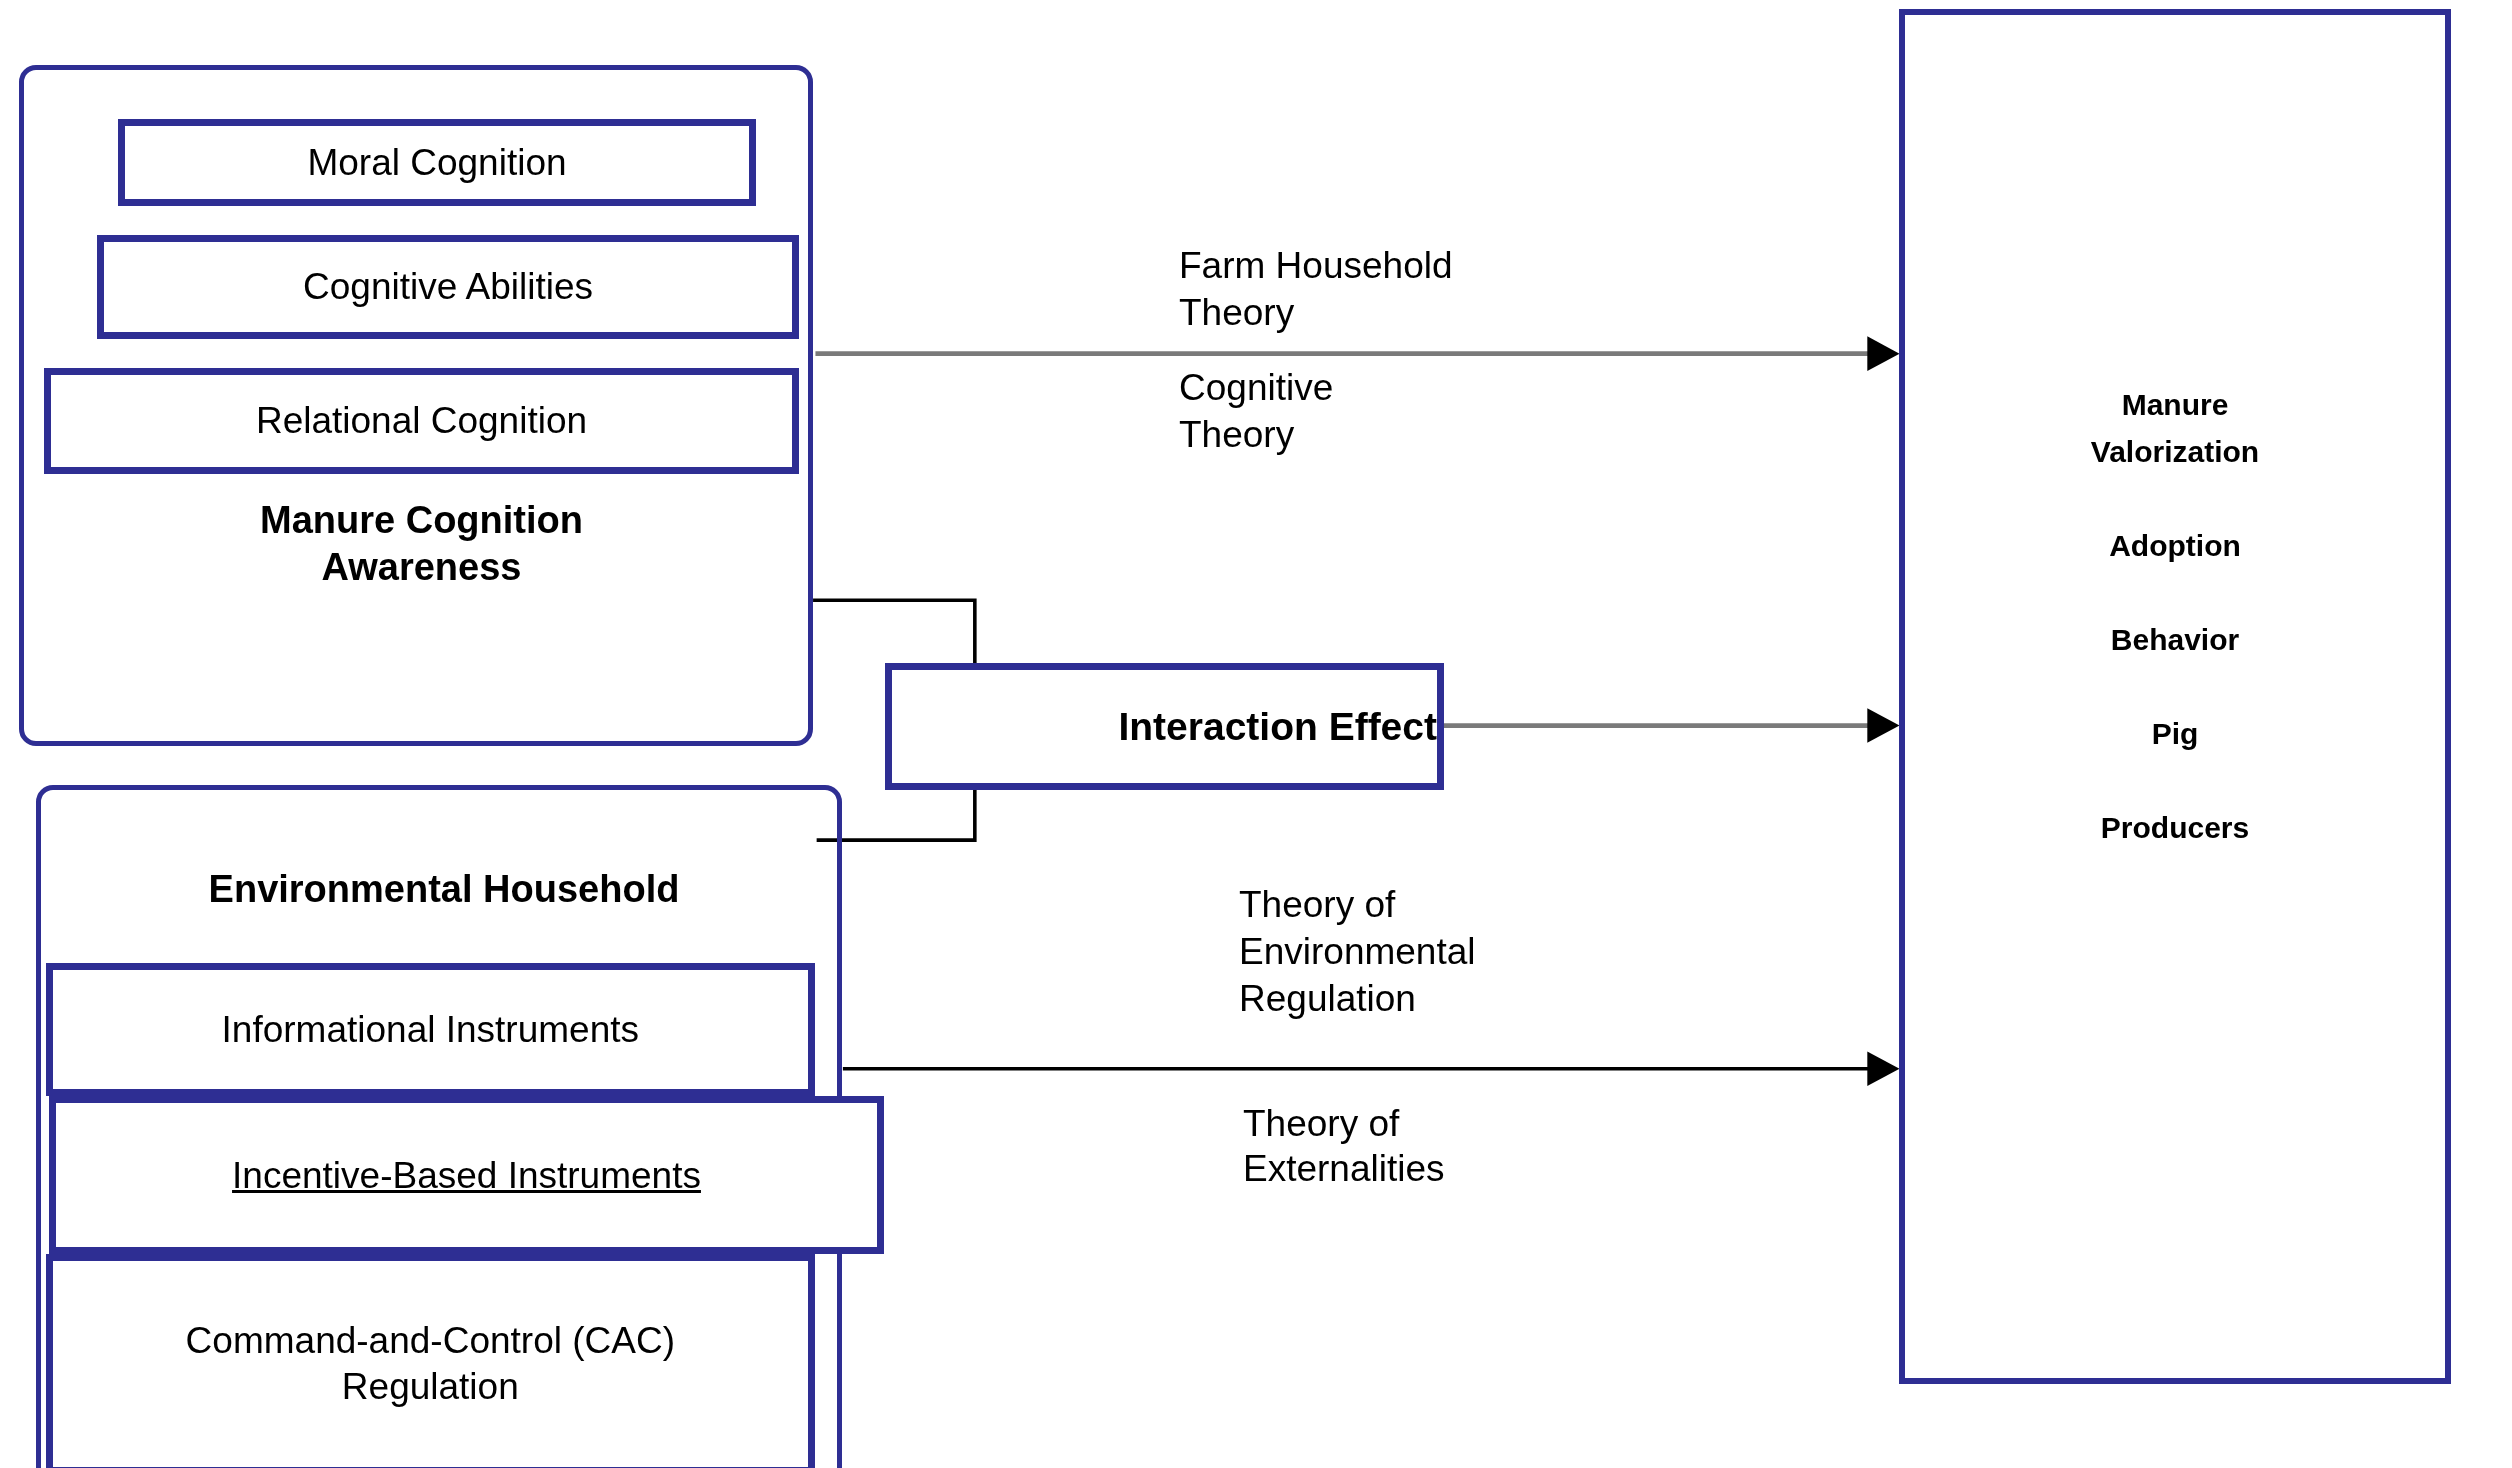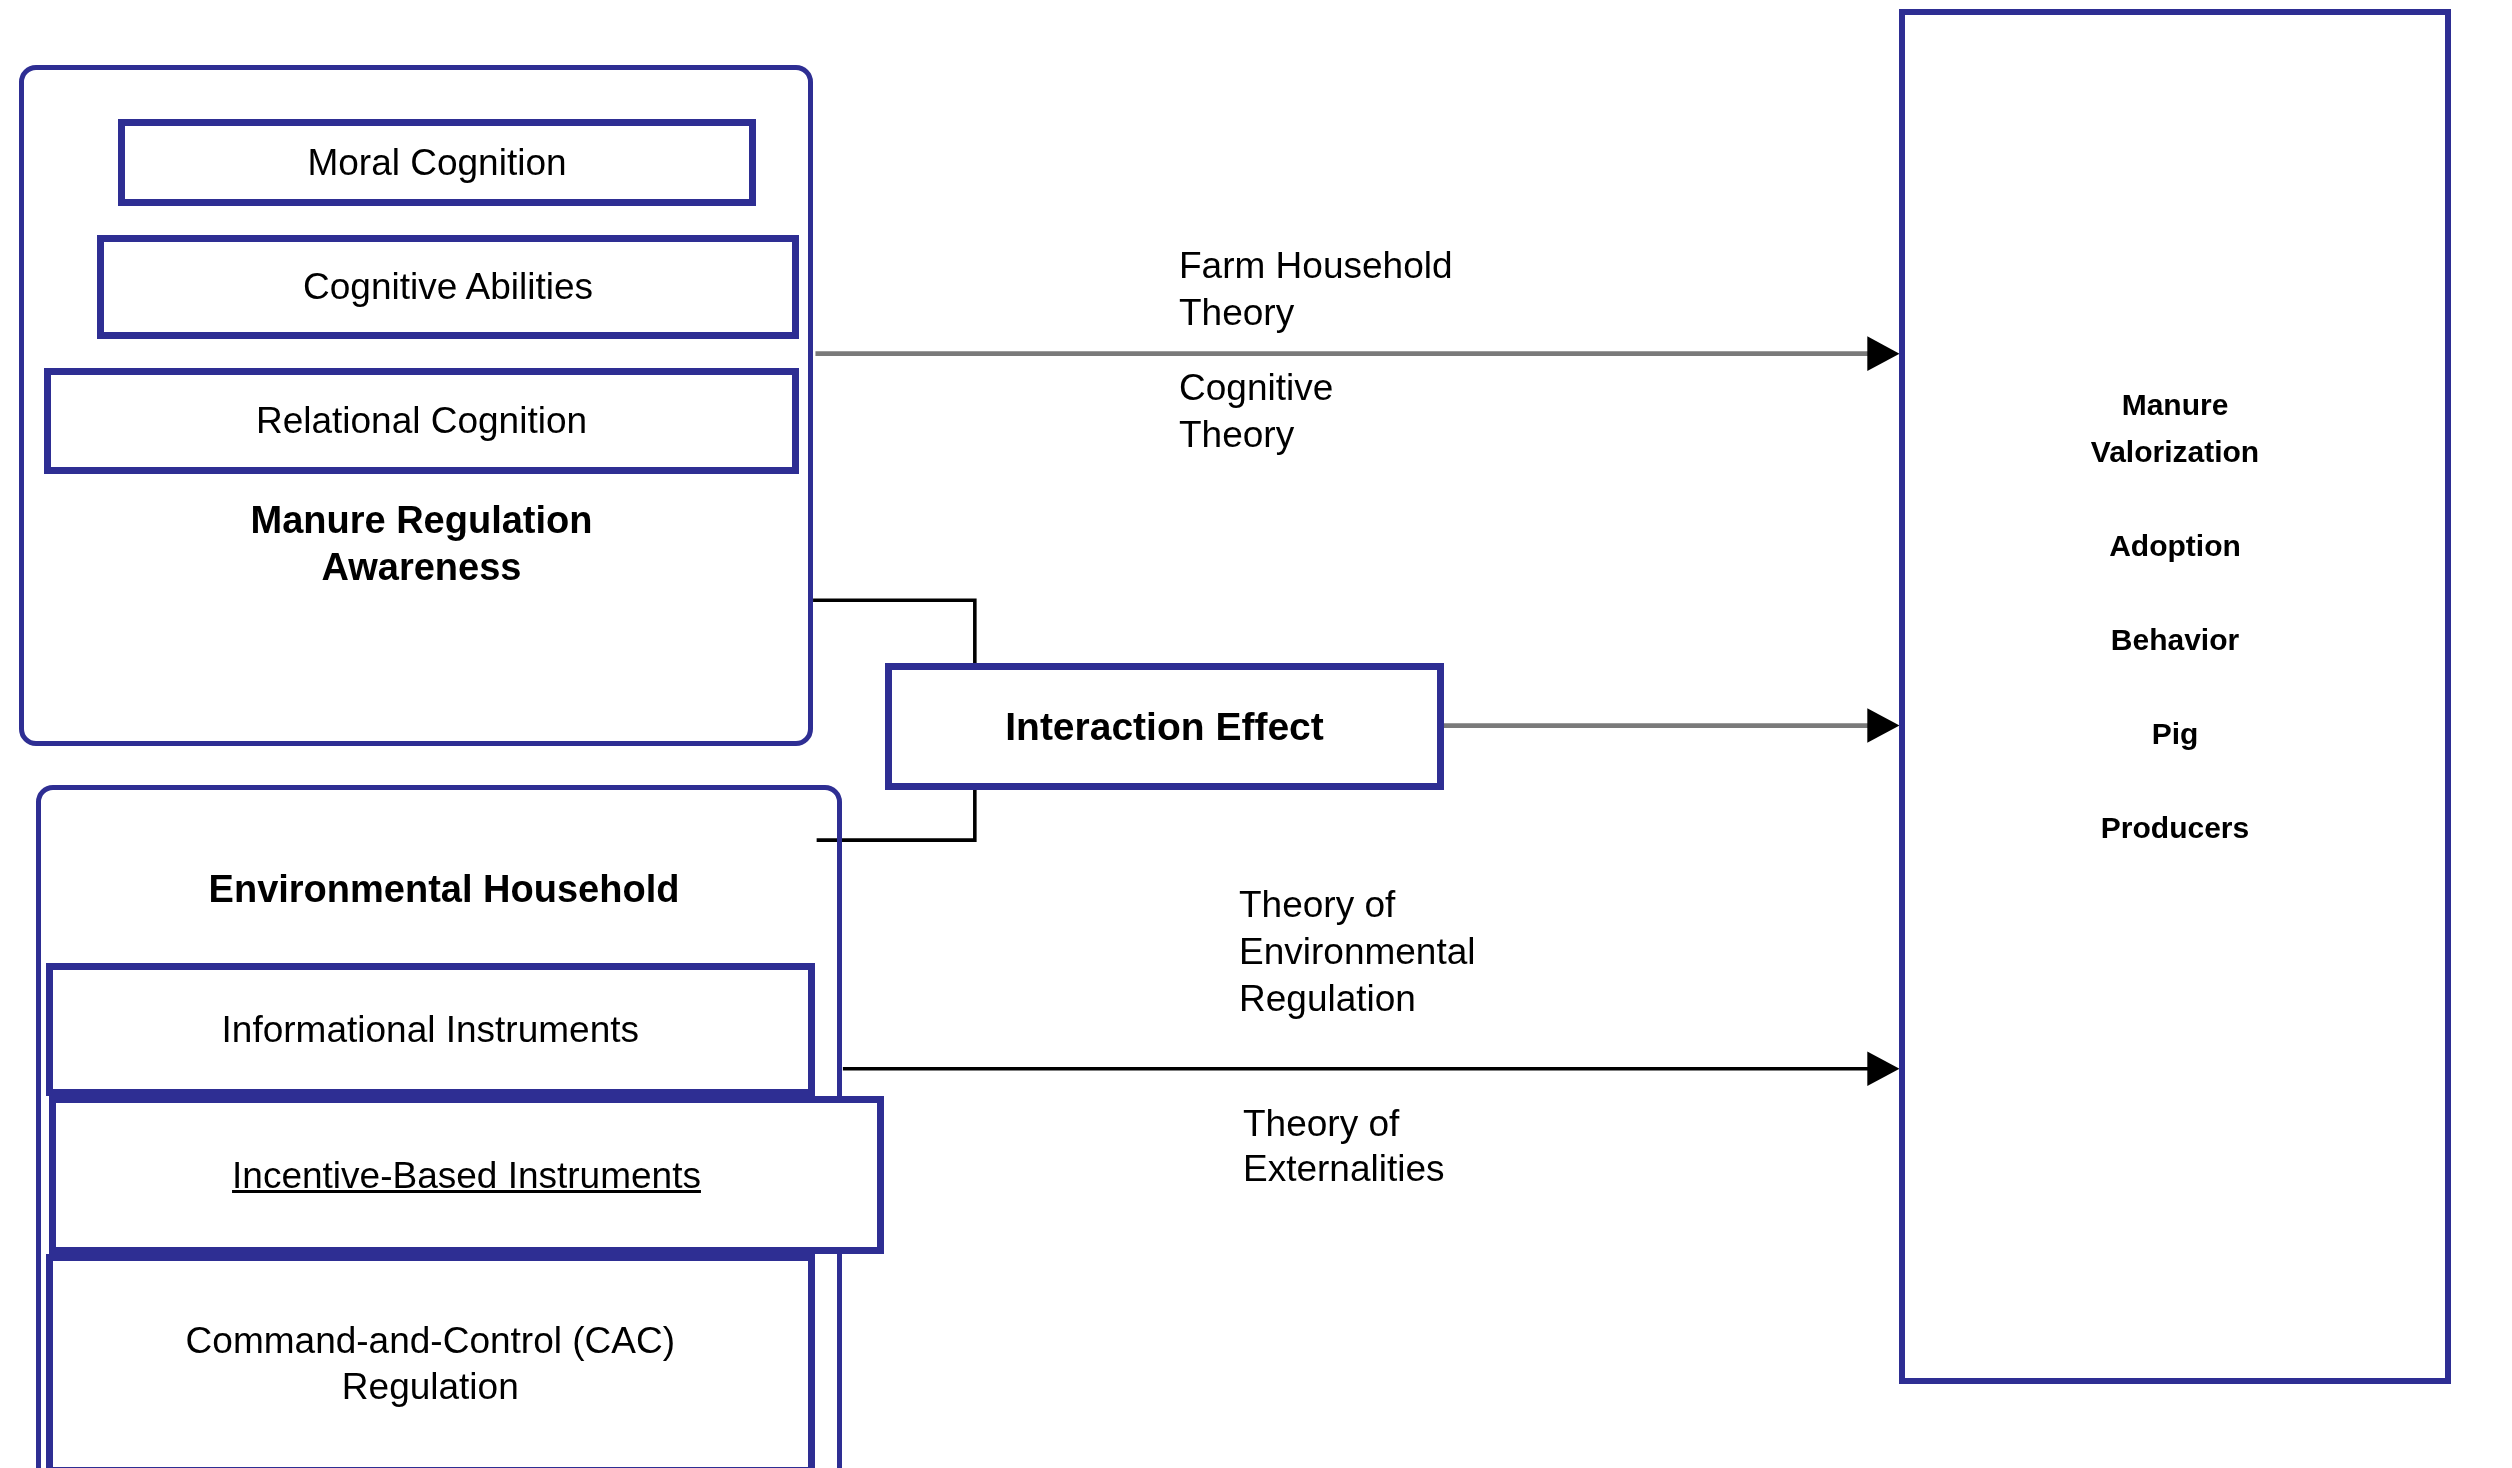--- a/index.html
+++ b/index.html
@@ -57,40 +57,40 @@
     <div class="box" style="left:94px;top:49px;width:638px;height:87px;">
       <span>Moral Cognition</span>
     </div>
     <div class="box" style="left:73px;top:165px;width:702px;height:104px;">
       <span>Cognitive Abilities</span>
     </div>
     <div class="box" style="left:20px;top:298px;width:755px;height:106px;">
       <span>Relational Cognition</span>
     </div>
     <div class="flabel centered heading" style="left:60px;top:427px;width:675px;line-height:47px;">
-      <div>Manure Regulation</div>
+      <div>Manure Cognition</div>
       <div>Awareness</div>
     </div>
   </div>
 
   <div class="group" style="left:36px;top:737px;width:806px;height:719px;">
     <div class="flabel centered heading" style="left:12px;top:76px;width:782px;">Environmental Household</div>
     <div class="box" style="left:4.8px;top:173px;width:769px;height:133px;">
       <span>Informational Instruments</span>
     </div>
     <div class="box" style="left:8px;top:306px;width:835px;height:158px;text-decoration:underline;">
       <span>Incentive-Based Instruments</span>
     </div>
     <div class="box" style="left:4.8px;top:464px;width:769px;height:220px;line-height:46px;">
       <span>Command-and-Control (CAC)</span>
       <span>Regulation</span>
     </div>
   </div>
 
-  <div class="box interaction" style="left:885px;top:663px;width:559px;height:127px;">
+  <div class="box interaction" style="left:885px;top:663px;width:559px;height:127px;align-items:flex-end;">
     <span>Interaction Effect</span>
   </div>
 
   <div class="box" style="left:1899px;top:9px;width:552px;height:1375px;border-width:6px;"></div>
   <div class="outcome-text">
     <div class="outcome-line">Manure</div>
     <div class="outcome-line">Valorization</div>
     <div class="outcome-line outcome-gap">Adoption</div>
     <div class="outcome-line outcome-gap">Behavior</div>
     <div class="outcome-line outcome-gap">Pig</div>

